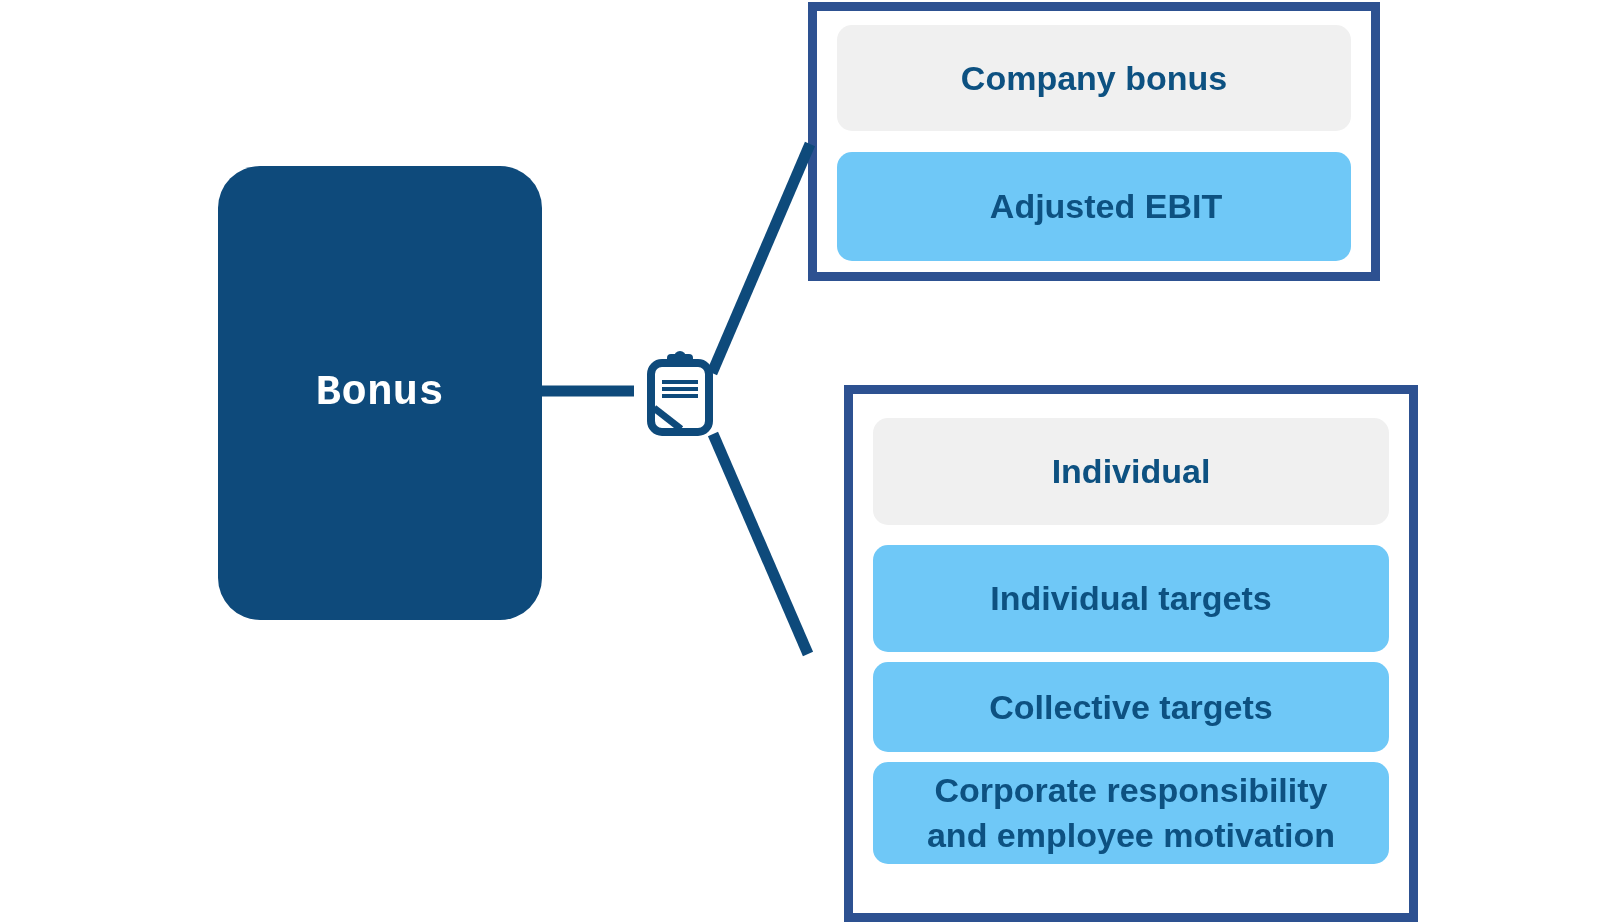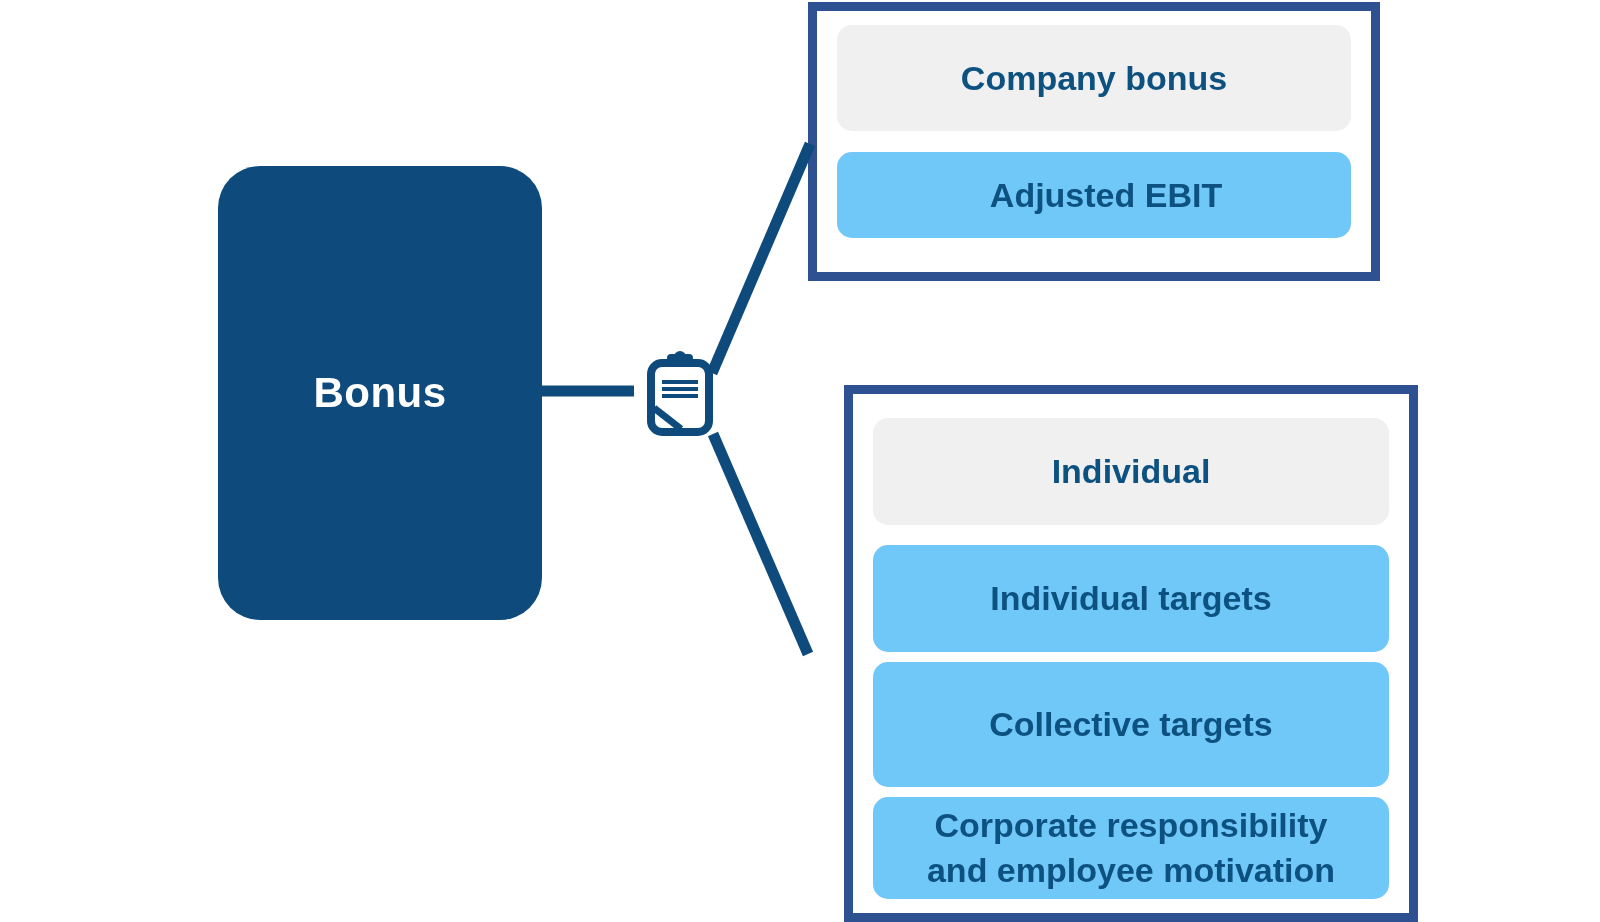--- a/index.html
+++ b/index.html
@@ -20,20 +20,21 @@
     position: absolute;
     left: 218px;
     top: 166px;
     width: 324px;
     height: 454px;
     background: #0e4a7b;
     border-radius: 42px;
     display: flex;
     align-items: center;
     justify-content: center;
+    font-family: Liberation Mono, monospace;
   }
   .bonus-box .bonus-label {
     color: #ffffff;
     font-size: 42px;
     font-weight: 700;
     letter-spacing: 0.5px;
   }
   
   .connector-layer {
     position: absolute;
@@ -83,25 +84,25 @@
     color: #0d5181;
     font-size: 34px;
     font-weight: 700;
     line-height: 45px;
   }
   .pill span { display: block; }
   .pill.header-pill { background: #f0f0f0; }
   .pill.item-pill   { background: #6fc8f7; }
 
   .group-top .header-pill { margin-top: 14px; height: 106px; }
-  .group-top .item-pill   { margin-top: 21px; height: 86px; padding-left: 24px; }
+  .group-top .item-pill   { margin-top: 21px; height: 109px; padding-left: 24px; }
 
   .group-bottom .header-pill { margin-top: 24px; height: 107px; }
   .group-bottom .item-pill-1 { margin-top: 20px; height: 107px; }
-  .group-bottom .item-pill-2 { margin-top: 10px; height: 125px; }
+  .group-bottom .item-pill-2 { margin-top: 10px; height: 90px; }
   .group-bottom .item-pill-3 { margin-top: 10px; height: 102px; }
 </style>
 </head>
 <body>
 
 <div class="canvas">
 
   <svg class="connector-layer" viewBox="0 0 1600 922" xmlns="http://www.w3.org/2000/svg">
     <line x1="542" y1="391" x2="634" y2="391" stroke="#0e4a7b" stroke-width="11"></line>
     <line x1="712" y1="373" x2="810" y2="144" stroke="#0e4a7b" stroke-width="11"></line>

